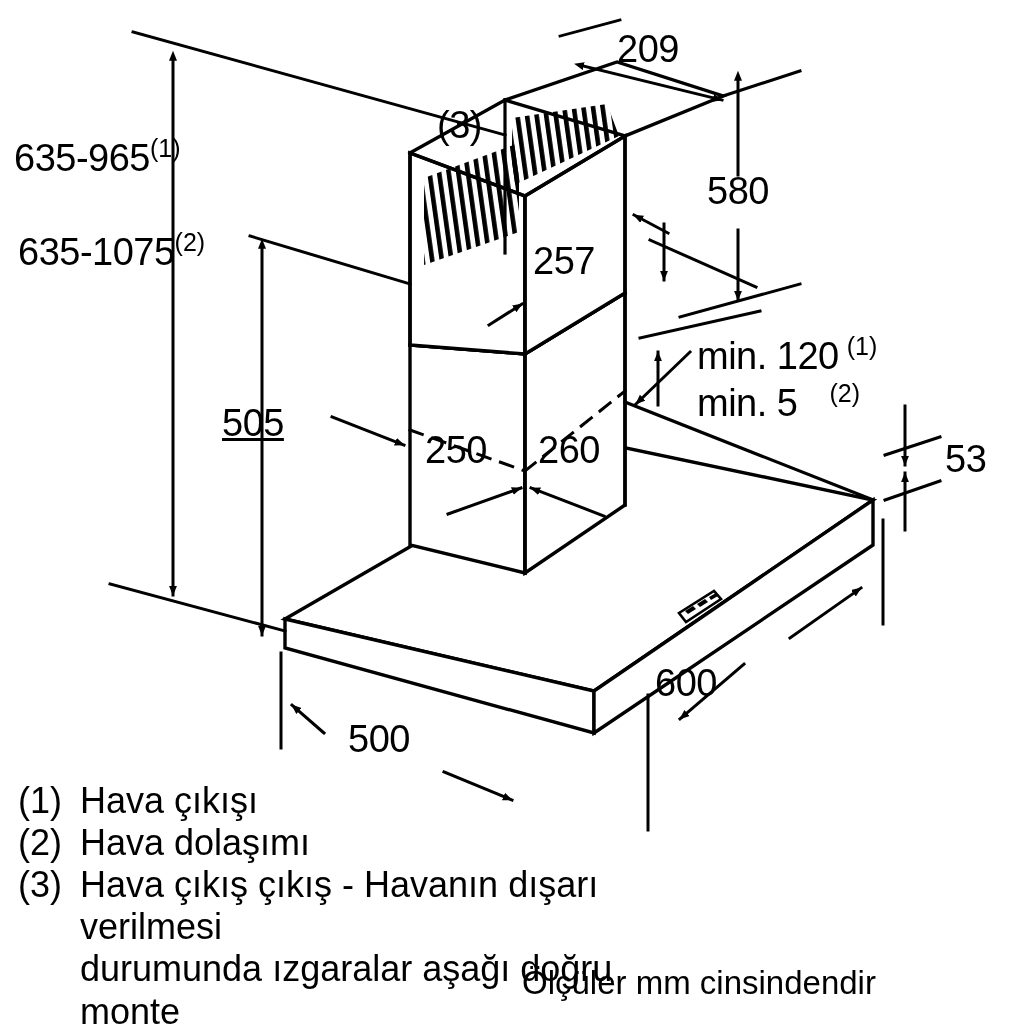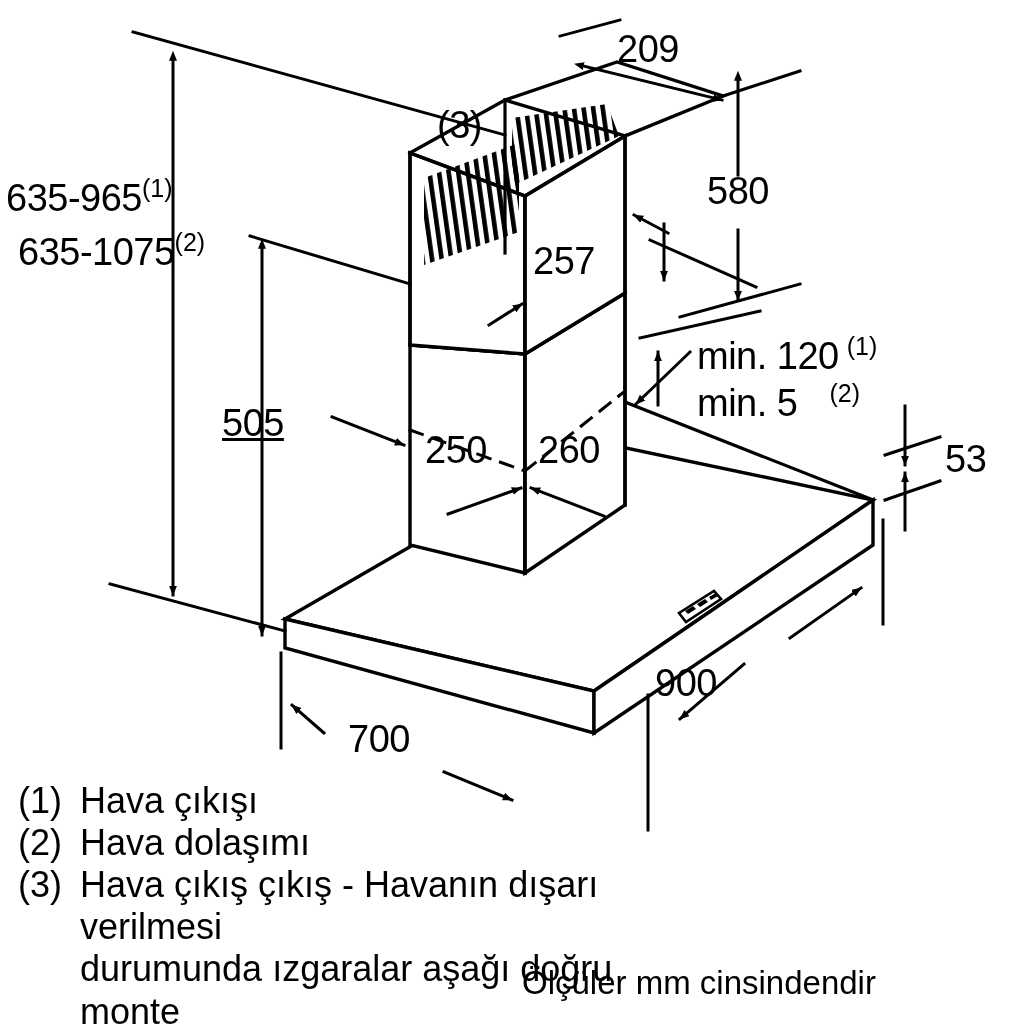--- a/index.html
+++ b/index.html
@@ -221,40 +221,40 @@
 
       <g stroke-width="3">
         <path d="M324,733 L292,705" marker-end="url(#arrHead)"></path>
         <path d="M444,772 L512,800" marker-end="url(#arrHead)"></path>
         <path d="M281,653 L281,748"></path>
       </g>
 
     </g>
   </svg>
 
-  <div class="dim-text" style="left:6px; top:136px;margin-top:40px;"><span>635-965</span><span class="dim-sup">(1)</span></div>
+  <div class="dim-text" style="left:14px; top:136px;"><span>635-965</span><span class="dim-sup">(1)</span></div>
   <div class="dim-text" style="left:18px; top:186px;margin-top:44px;"><span>635-1075</span><span class="dim-sup">(2)</span></div>
 
   <div class="dim-text" style="left:617px; top:30px;"><span>209</span></div>
   <div class="dim-text" style="left:707px; top:172px;"><span>580</span></div>
 
   <div class="dim-text" style="left:437px; top:106px;"><span>(3)</span></div>
   <div class="dim-text" style="left:533px; top:242px;"><span>257</span></div>
 
   <div class="dim-text" style="left:697px; top:334px;"><span>min. 120</span><span class="dim-sup" style="margin-left:8px;">(1)</span></div>
   <div class="dim-text" style="left:697px; top:381px;"><span>min. 5</span><span class="dim-sup" style="margin-left:32px;">(2)</span></div>
 
   <div class="dim-text" style="left:945px; top:440px;"><span>53</span></div>
 
   <div class="dim-text" style="left:222px; top:404px;text-decoration:underline;"><span>505</span></div>
   <div class="dim-text" style="left:425px; top:431px;"><span>250</span></div>
   <div class="dim-text" style="left:538px; top:431px;"><span>260</span></div>
 
-  <div class="dim-text" style="left:655px; top:664px;"><span>900</span></div>
-  <div class="dim-text" style="left:348px; top:720px;"><span>700</span></div>
+  <div class="dim-text" style="left:655px; top:664px;"><span>600</span></div>
+  <div class="dim-text" style="left:348px; top:720px;"><span>500</span></div>
 
   <div class="legend">
     <div class="legend-row">
       <div class="legend-mark">(1)</div>
       <div class="legend-body">Hava çıkışı</div>
     </div>
     <div class="legend-row">
       <div class="legend-mark">(2)</div>
       <div class="legend-body">Hava dolaşımı</div>
     </div>

